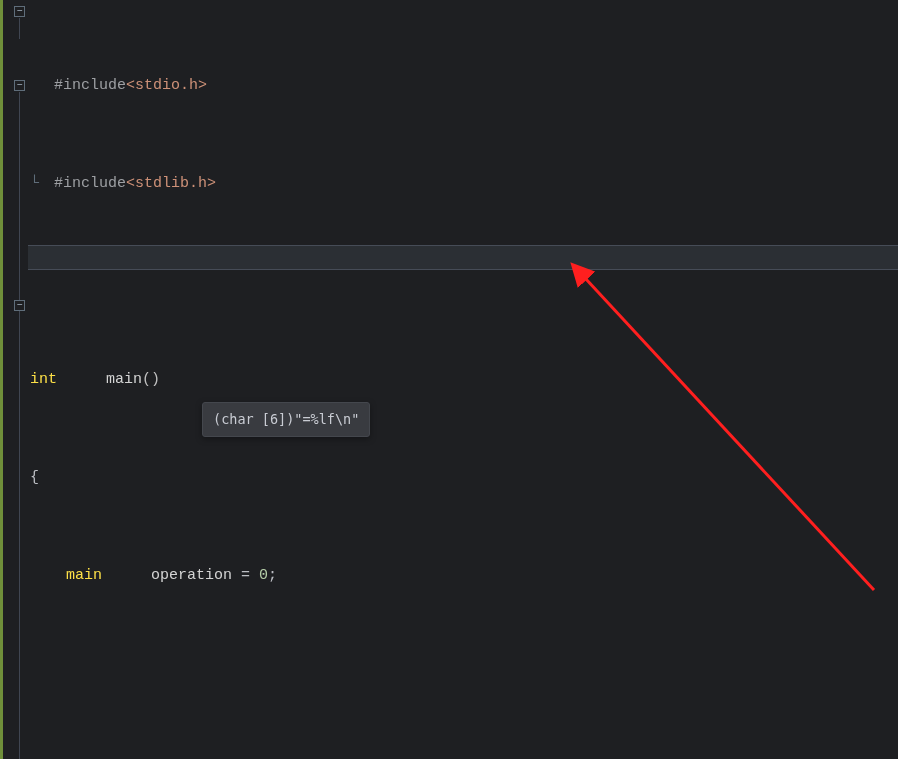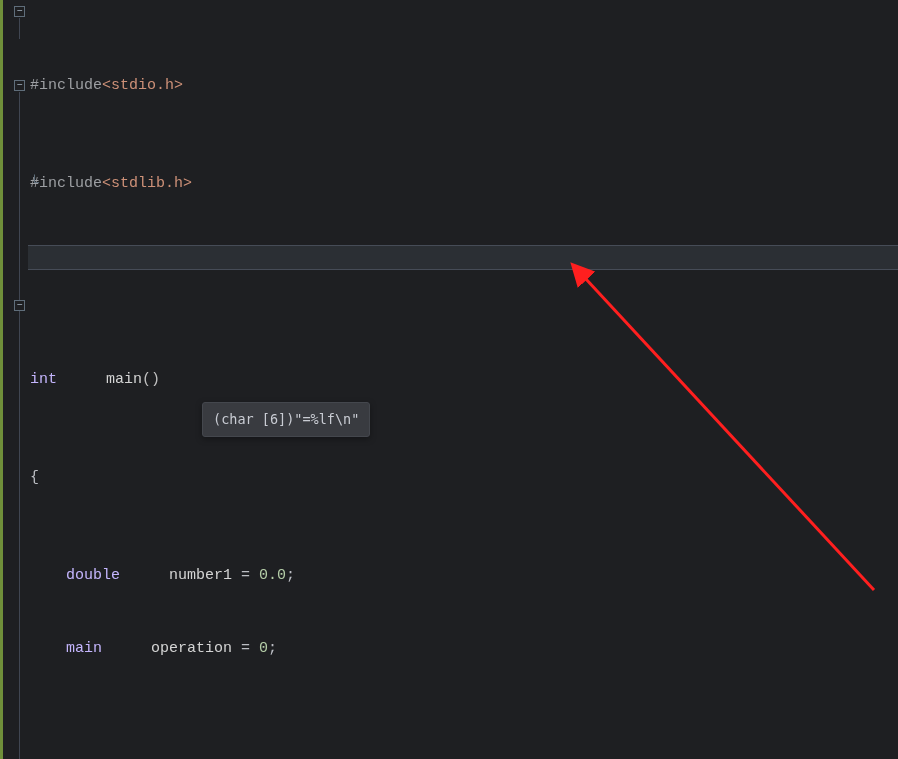--- a/index.html
+++ b/index.html
@@ -70,22 +70,22 @@
     color: #bcbec4;
     position: relative;
     white-space: pre;
   }
   .line { height: 24.5px; display:flex; align-items:center; position:relative; }
   .line .content { position:relative; }
   .ind { display:inline-block; width:36px; position:relative; }
   .ind::before { content:""; position:absolute; left:0; top:-4px; bottom:-4px; border-left:1px dotted #3d434d; }
   .ind.first::before { border:none; }
   
-  .pp   { color:#9d9fa3; }           
-  .kw   { color:#c4b5fd; }           
+  .pp   { color:#9d9fa3;margin-left:24px; }           
+  .kw   { color:#fde047; }           
   .id   { color:#d4d4d4;margin-left:40px; }           
   .num  { color:#b5cea8; }
   .paren{ color:#bfbfbf; }
   .op   { color:#bcbec4; }
   .angl { color:#ce9178; }
   .pun  { color:#bcbec4; }
   .hl-line {
     position:absolute;
     left:28px; right:0;
     height:24.5px;
@@ -138,21 +138,20 @@
     <div class="line"><span class="content"><span class="pp">#include</span><span class="angl">&lt;stdio.h&gt;</span></span></div>
     
     <div class="line"><span class="content"><span class="indent-guide-brace">└</span><span class="pp">#include</span><span class="angl">&lt;stdlib.h&gt;</span></span></div>
     
     <div class="line"></div>
     
     <div class="line"><span class="content"><span class="kw">int</span><span> </span><span class="id">main</span><span class="paren">()</span></span></div>
     
     <div class="line"><span class="content"><span class="pun">{</span></span></div>
     
-    <div class="line"><span class="content"><span class="ind first"></span><span class="kw">double</span><span> </span><span class="id">number1</span><span class="op"> = </span><span class="num">0.0</span><span class="pun">;</span></span></div>
     <div class="line"><span class="content"><span class="ind first"></span><span class="kw">main</span><span> </span><span class="id">operation</span><span class="op"> = </span><span class="num">0</span><span class="pun">;</span></span></div>
     
     
     
     
     
     
     
     
     

